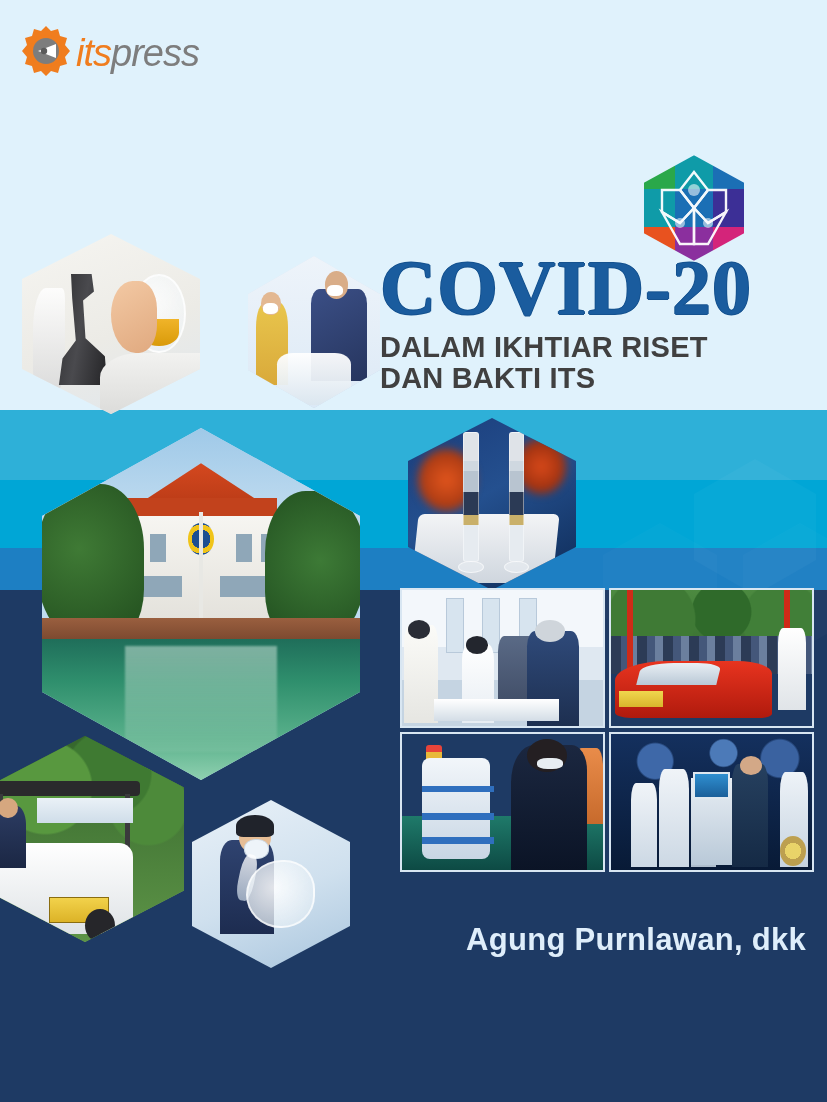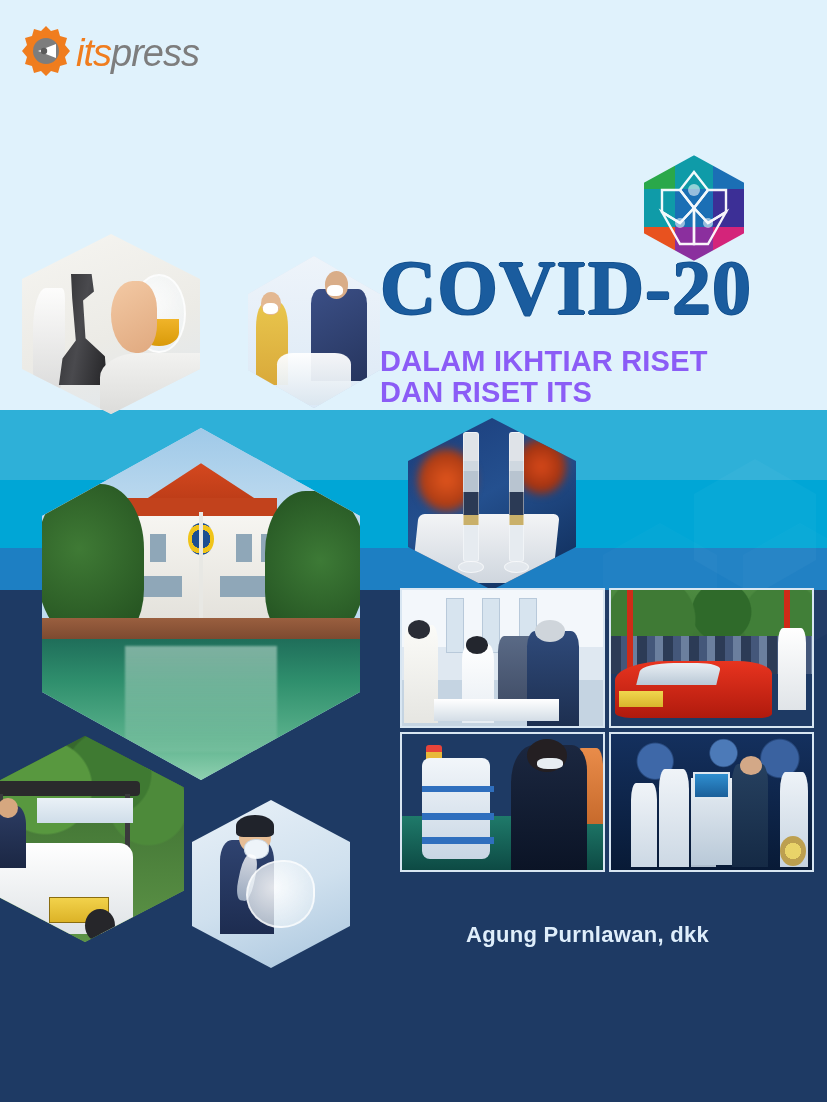--- a/index.html
+++ b/index.html
@@ -46,40 +46,40 @@
     font-weight:bold;
     font-size:78px;
     line-height:.92;
     color:#1a5c9e;
     letter-spacing:1px;
     text-shadow:
       1px 0 0 #15528f, -1px 0 0 #15528f,
       0 1px 0 #15528f, 0 -1px 0 #15528f;
   }
   .subtitle {
-    margin-top:22px;
+    margin-top:8px;
     font-size:29px;
     font-weight:bold;
     line-height:1.08;
-    color:#8b5cf6;
+    color:#404040;
     letter-spacing:.2px;
   }
 
   
   .its-mark { position:absolute; left:638px; top:152px; width:112px; height:112px; }
 
   
   .grid { position:absolute; left:400px; top:588px; width:414px; height:284px;
           display:grid; grid-template-columns:1fr 1fr; grid-template-rows:1fr 1fr; gap:4px; }
   .grid .cell { position:relative; overflow:hidden; border:2px solid #d8e6f2; }
 
   
   .author {
     position:absolute; left:466px; top:922px;
-    font-size:22px; font-weight:bold; color:#dfeefb; letter-spacing:.3px;
+    font-size:31px; font-weight:bold; color:#dfeefb; letter-spacing:.3px;
   }
 
   
   .ph-lab { background:linear-gradient(160deg,#f6f5f1 0%,#ecebe6 55%,#dfe6ec 100%); }
   .ph-lab .scope { position:absolute; left:18%; top:22%; width:34%; height:62%;
         background:linear-gradient(100deg,#2a2a2c 0%,#4a4a4e 45%,#1b1b1d 100%);
         clip-path:polygon(28% 0,62% 0,66% 16%,48% 24%,52% 58%,84% 74%,88% 100%,8% 100%,14% 76%,36% 60%,30% 22%); }
   .ph-lab .tube { position:absolute; left:6%; top:30%; width:18%; height:58%;
         background:linear-gradient(#ffffff,#d9d9d9); border-radius:40% 10% 30% 20%; opacity:.85; }
   .ph-lab .hand { position:absolute; left:50%; top:26%; width:26%; height:40%;
@@ -375,21 +375,21 @@
         <div class="p2head"></div>
         <div class="mask m2"></div>
       <div class="equip"></div>
     </div>
   </div>
 
   <div class="title-block">
     <div class="covid">COVID-20</div>
     <div class="subtitle">
       <div>DALAM IKHTIAR RISET</div>
-      <div>DAN RISET ITS</div>
+      <div>DAN BAKTI ITS</div>
     </div>
   </div>
 
   <div class="hex" style="left:42px; top:428px; width:318px; height:352px;">
     <div class="ph ph-its">
       <div class="sky2"></div>
       <div class="bldg"></div>
       <div class="roof"></div>
       <div class="roof2"></div>
       <div class="win" style="left:26%; top:30%; width:5%; height:8%;"></div>

